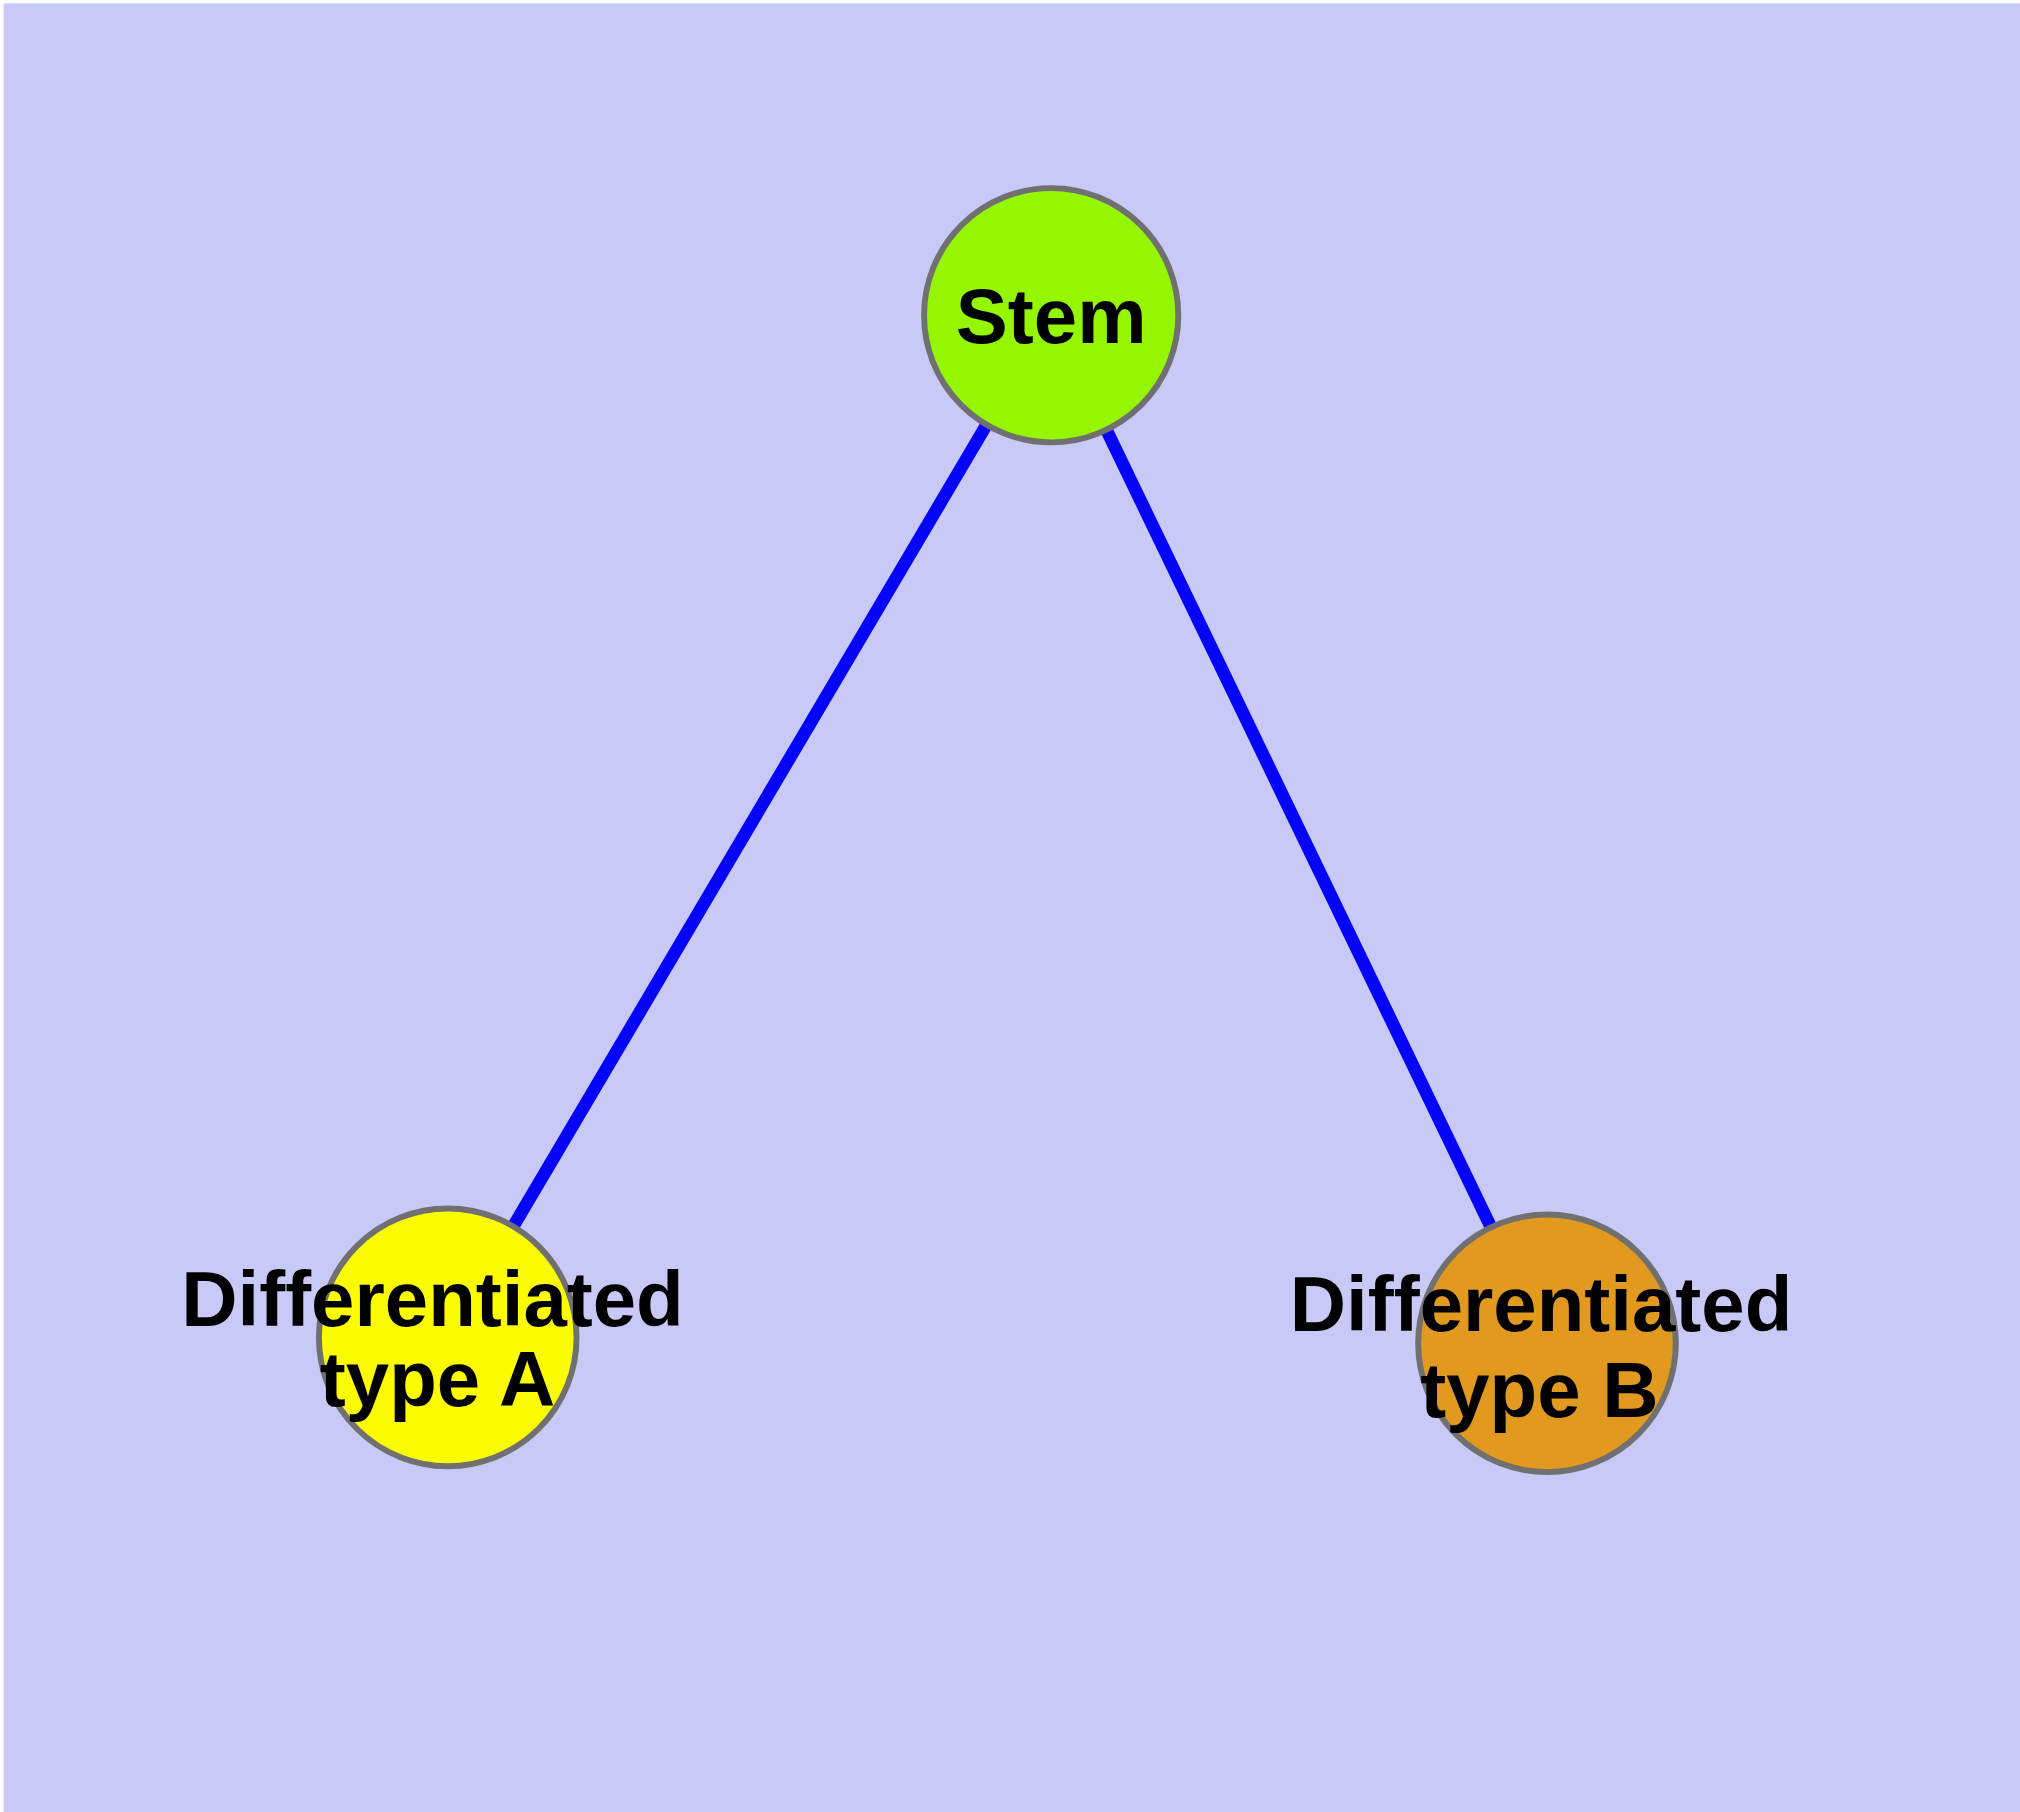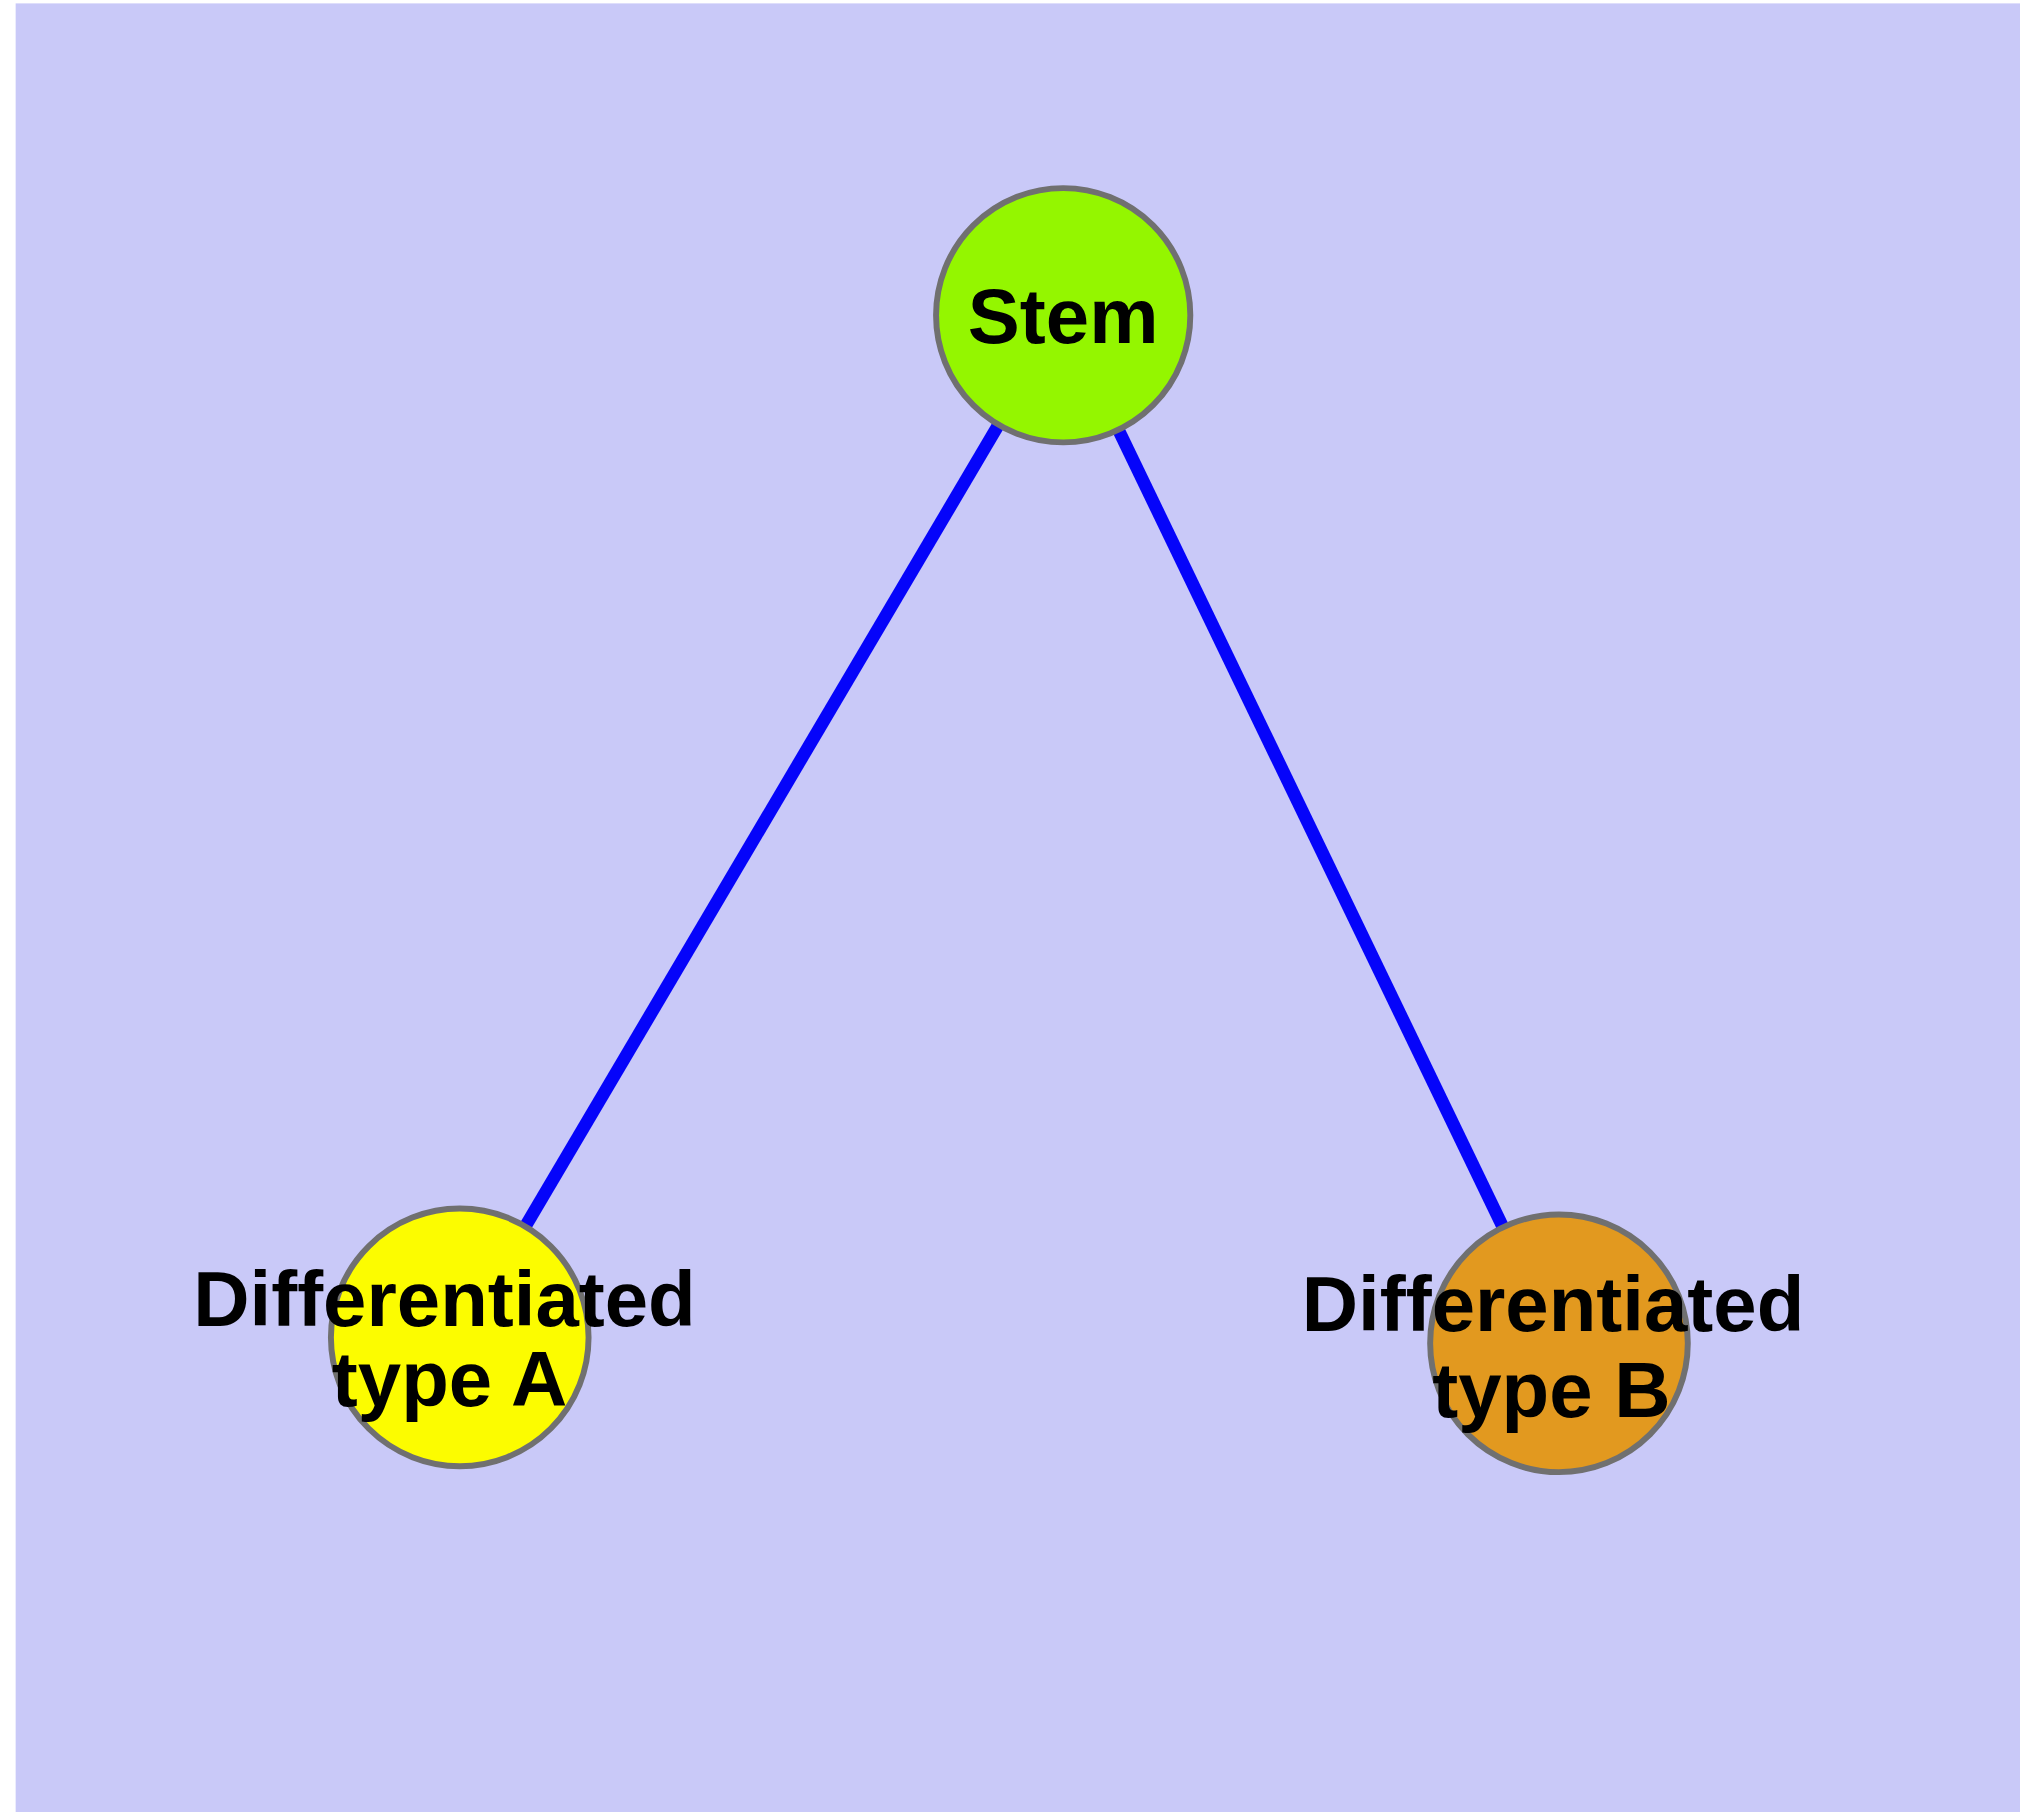--- a/index.html
+++ b/index.html
@@ -10,21 +10,20 @@
     background: #ffffff;
     overflow: hidden;
     font-family: "Liberation Sans", sans-serif;
   }
   .stage {
     position: absolute;
     top: 0;
     left: 0;
     width: 1614px;
     height: 1812px;
-    margin-left: 12px;
   }
   svg.diagram {
     position: absolute;
     top: 0;
     left: 0;
     display: block;
   }
   .edge {
     fill: none;
     stroke-width: 15px;

